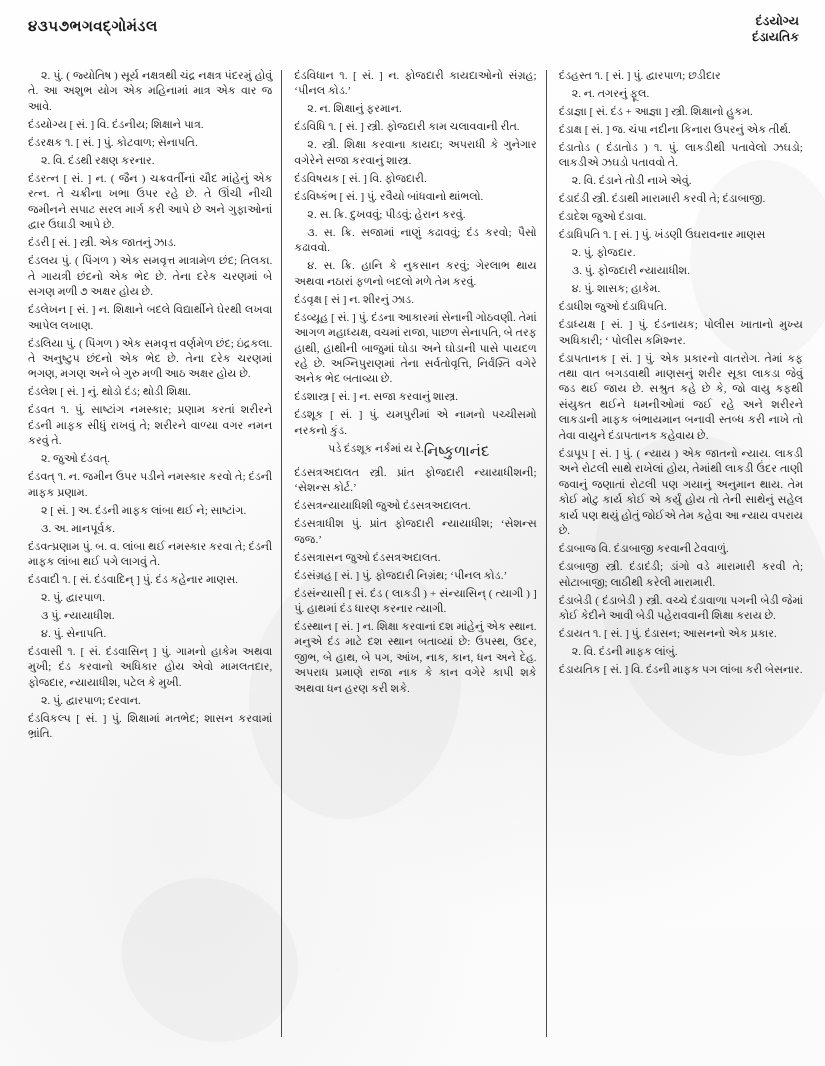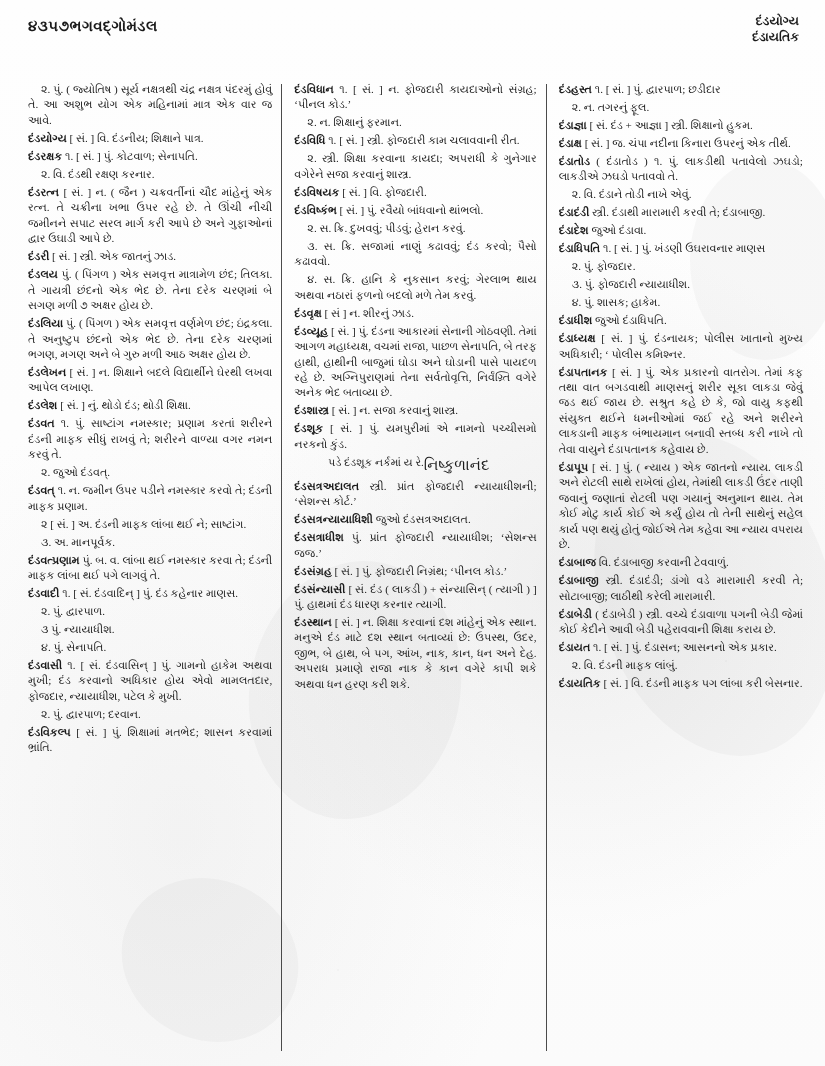--- a/index.html
+++ b/index.html
@@ -71,21 +71,21 @@
     line-height: 1.25;
     padding-right: 8px;
     min-width: 120px;
   }
 
   
   #columns {
     position: relative;
     display: flex;
     height: 975px;
-    margin-top: 16px;
+    margin-top: 2px;
   }
   .col {
     position: relative;
     box-sizing: border-box;
     font-size: 11.1px;
     line-height: 1.395;
     letter-spacing: 0.05px;
   }
   .col-1 { width: 268px; padding: 0 9px 0 10px; }
   .col-2 { width: 268px; padding: 0 9px 0 12px; }
@@ -105,21 +105,21 @@
     margin: 0 0 2.5px 0;
     text-indent: 9px;
     text-align: justify;
     text-justify: inter-word;
     word-spacing: -0.1px;
   }
   .entry.sub {
     text-indent: 13px;
   }
   .hw {
-    font-weight: bold;
+    font-weight: normal;
     margin-left: -9px;
   }
   .quote-line {
     margin: 0 0 3px 0;
     text-indent: 0;
     display: flex;
     justify-content: flex-start;
     padding-left: 34px;
     font-size: 10.8px;
   }
@@ -161,22 +161,22 @@
 
   <div id="columns">
     <div class="col col-1">
         <p class="entry sub"><span>૨. પું. ( જ્યોતિષ ) સૂર્ય નક્ષત્રથી ચંદ્ર નક્ષત્ર પંદરમું હોવું તે. આ અશુભ યોગ એક મહિનામાં માત્ર એક વાર જ આવે.</span></p>
         <p class="entry"><span class="hw">દંડયોગ્ય</span><span> [ સં. ] વિ. દંડનીય; શિક્ષાને પાત્ર.</span></p>
         <p class="entry"><span class="hw">દંડરક્ષક</span><span> ૧. [ સં. ] પું. કોટવાળ; સેનાપતિ.</span></p>
         <p class="entry sub"><span>૨. વિ. દંડથી રક્ષણ કરનાર.</span></p>
         <p class="entry"><span class="hw">દંડરત્ન</span><span> [ સં. ] ન. ( જૈન ) ચક્રવર્તીનાં ચૌદ માંહેનું એક રત્ન. તે ચક્રીના ખભા ઉપર રહે છે. તે ઊંચી નીચી જમીનને સપાટ સરલ માર્ગ કરી આપે છે અને ગુફાઓનાં દ્વાર ઉઘાડી આપે છે.</span></p>
         <p class="entry"><span class="hw">દંડરી</span><span> [ સં. ] સ્ત્રી. એક જાતનું ઝાડ.</span></p>
         <p class="entry"><span class="hw">દંડલય</span><span> પું. ( પિંગળ ) એક સમવૃત્ત માત્રામેળ છંદ; તિલકા. તે ગાયત્રી છંદનો એક ભેદ છે. તેના દરેક ચરણમાં બે સગણ મળી ૭ અક્ષર હોય છે.</span></p>
+        <p class="entry"><span class="hw">દંડલેખન</span><span> [ સં. ] ન. શિક્ષાને બદલે વિદ્યાર્થીને ઘેરથી લખવા આપેલ લખાણ.</span></p>
         <p class="entry"><span class="hw">દંડલિયા</span><span> પું. ( પિંગળ ) એક સમવૃત્ત વર્ણમેળ છંદ; ઇંદ્રકલા. તે અનુષ્ટુપ છંદનો એક ભેદ છે. તેના દરેક ચરણમાં ભગણ, મગણ અને બે ગુરુ મળી આઠ અક્ષર હોય છે.</span></p>
-        <p class="entry"><span class="hw">દંડલેખન</span><span> [ સં. ] ન. શિક્ષાને બદલે વિદ્યાર્થીને ઘેરથી લખવા આપેલ લખાણ.</span></p>
         <p class="entry"><span class="hw">દંડલેશ</span><span> [ સં. ] નું. થોડો દંડ; થોડી શિક્ષા.</span></p>
         <p class="entry"><span class="hw">દંડવત</span><span> ૧. પું. સાષ્ટાંગ નમસ્કાર; પ્રણામ કરતાં શરીરને દંડની માફક સીધું રાખવું તે; શરીરને વાળ્યા વગર નમન કરવું તે.</span></p>
         <p class="entry sub"><span>૨. જુઓ દંડવત્.</span></p>
         <p class="entry"><span class="hw">દંડવત્</span><span> ૧. ન. જમીન ઉપર પડીને નમસ્કાર કરવો તે; દંડની માફક પ્રણામ.</span></p>
         <p class="entry sub"><span>૨ [ સં. ] અ. દંડની માફક લાંબા થઈ ને; સાષ્ટાંગ.</span></p>
         <p class="entry sub"><span>૩. અ. માનપૂર્વક.</span></p>
         <p class="entry"><span class="hw">દંડવત્પ્રણામ</span><span> પું. બ. વ. લાંબા થઈ નમસ્કાર કરવા તે; દંડની માફક લાંબા થઈ પગે લાગવું તે.</span></p>
         <p class="entry"><span class="hw">દંડવાદી</span><span> ૧. [ સં. દંડવાદિન્ ] પું. દંડ કહેનાર માણસ.</span></p>
         <p class="entry sub"><span>૨. પું. દ્વારપાળ.</span></p>
         <p class="entry sub"><span>૩ પું. ન્યાયાધીશ.</span></p>
@@ -200,20 +200,21 @@
         <p class="entry"><span class="hw">દંડવ્યૂહ</span><span> [ સં. ] પું. દંડના આકારમાં સેનાની ગોઠવણી. તેમાં આગળ મહાધ્યક્ષ, વચમાં રાજા, પાછળ સેનાપતિ, બે તરફ હાથી, હાથીની બાજુમાં ઘોડા અને ઘોડાની પાસે પાયદળ રહે છે. અગ્નિપુરાણમાં તેના સર્વતોવૃત્તિ, નિર્વંગ્ર્તિ વગેરે અનેક ભેદ બતાવ્યા છે.</span></p>
         <p class="entry"><span class="hw">દંડશાસ્ત્ર</span><span> [ સં. ] ન. સજા કરવાનું શાસ્ત્ર.</span></p>
         <p class="entry"><span class="hw">દંડશૂક</span><span> [ સં. ] પું. યમપુરીમાં એ નામનો પચ્ચીસમો નરકનો કુંડ.</span></p>
         <p class="quote-line">
           <span>પડે દંડશૂક નર્કમાં ય રે.</span>
           <span class="cite">નિષ્કુળાનંદ</span>
         </p>
         <p class="entry"><span class="hw">દંડસત્રઅદાલત</span><span> સ્ત્રી. પ્રાંત ફોજદારી ન્યાયાધીશની; ‘સેશન્સ કોર્ટ.’</span></p>
         <p class="entry"><span class="hw">દંડસત્રન્યાયાધિશી</span><span> જુઓ દંડસત્રઅદાલત.</span></p>
         <p class="entry"><span class="hw">દંડસત્રાધીશ</span><span> પું. પ્રાંત ફોજદારી ન્યાયાધીશ; ‘સેશન્સ જજ.’</span></p>
+        <p class="entry"><span class="hw">દંડસત્રાસન</span><span> જુઓ દંડસત્રઅદાલત.</span></p>
         <p class="entry"><span class="hw">દંડસંગ્રહ</span><span> [ સં. ] પું. ફોજદારી નિગ્રંથ; ‘પીનલ કોડ.’</span></p>
         <p class="entry"><span class="hw">દંડસંન્યાસી</span><span> [ સં. દંડ ( લાકડી ) + સંન્યાસિન્ ( ત્યાગી ) ] પું. હાથમાં દંડ ધારણ કરનાર ત્યાગી.</span></p>
         <p class="entry"><span class="hw">દંડસ્થાન</span><span> [ સં. ] ન. શિક્ષા કરવાનાં દશ માંહેનું એક સ્થાન. મનુએ દંડ માટે દશ સ્થાન બતાવ્યાં છે: ઉપસ્થ, ઉદર, જીભ, બે હાથ, બે પગ, આંખ, નાક, કાન, ધન અને દેહ. અપરાધ પ્રમાણે રાજા નાક કે કાન વગેરે કાપી શકે અથવા ધન હરણ કરી શકે.</span></p>
       </div>
     <div class="rule"></div>
     <div class="col col-3">
         <p class="entry"><span class="hw">દંડહસ્ત</span><span> ૧. [ સં. ] પું. દ્વારપાળ; છડીદાર</span></p>
         <p class="entry sub"><span>૨. ન. તગરનું ફૂલ.</span></p>
         <p class="entry"><span class="hw">દંડાજ્ઞા</span><span> [ સં. દંડ + આજ્ઞા ] સ્ત્રી. શિક્ષાનો હુકમ.</span></p>
         <p class="entry"><span class="hw">દંડાક્ષ</span><span> [ સં. ] જ. ચંપા નદીના કિનારા ઉપરનું એક તીર્થ.</span></p>

